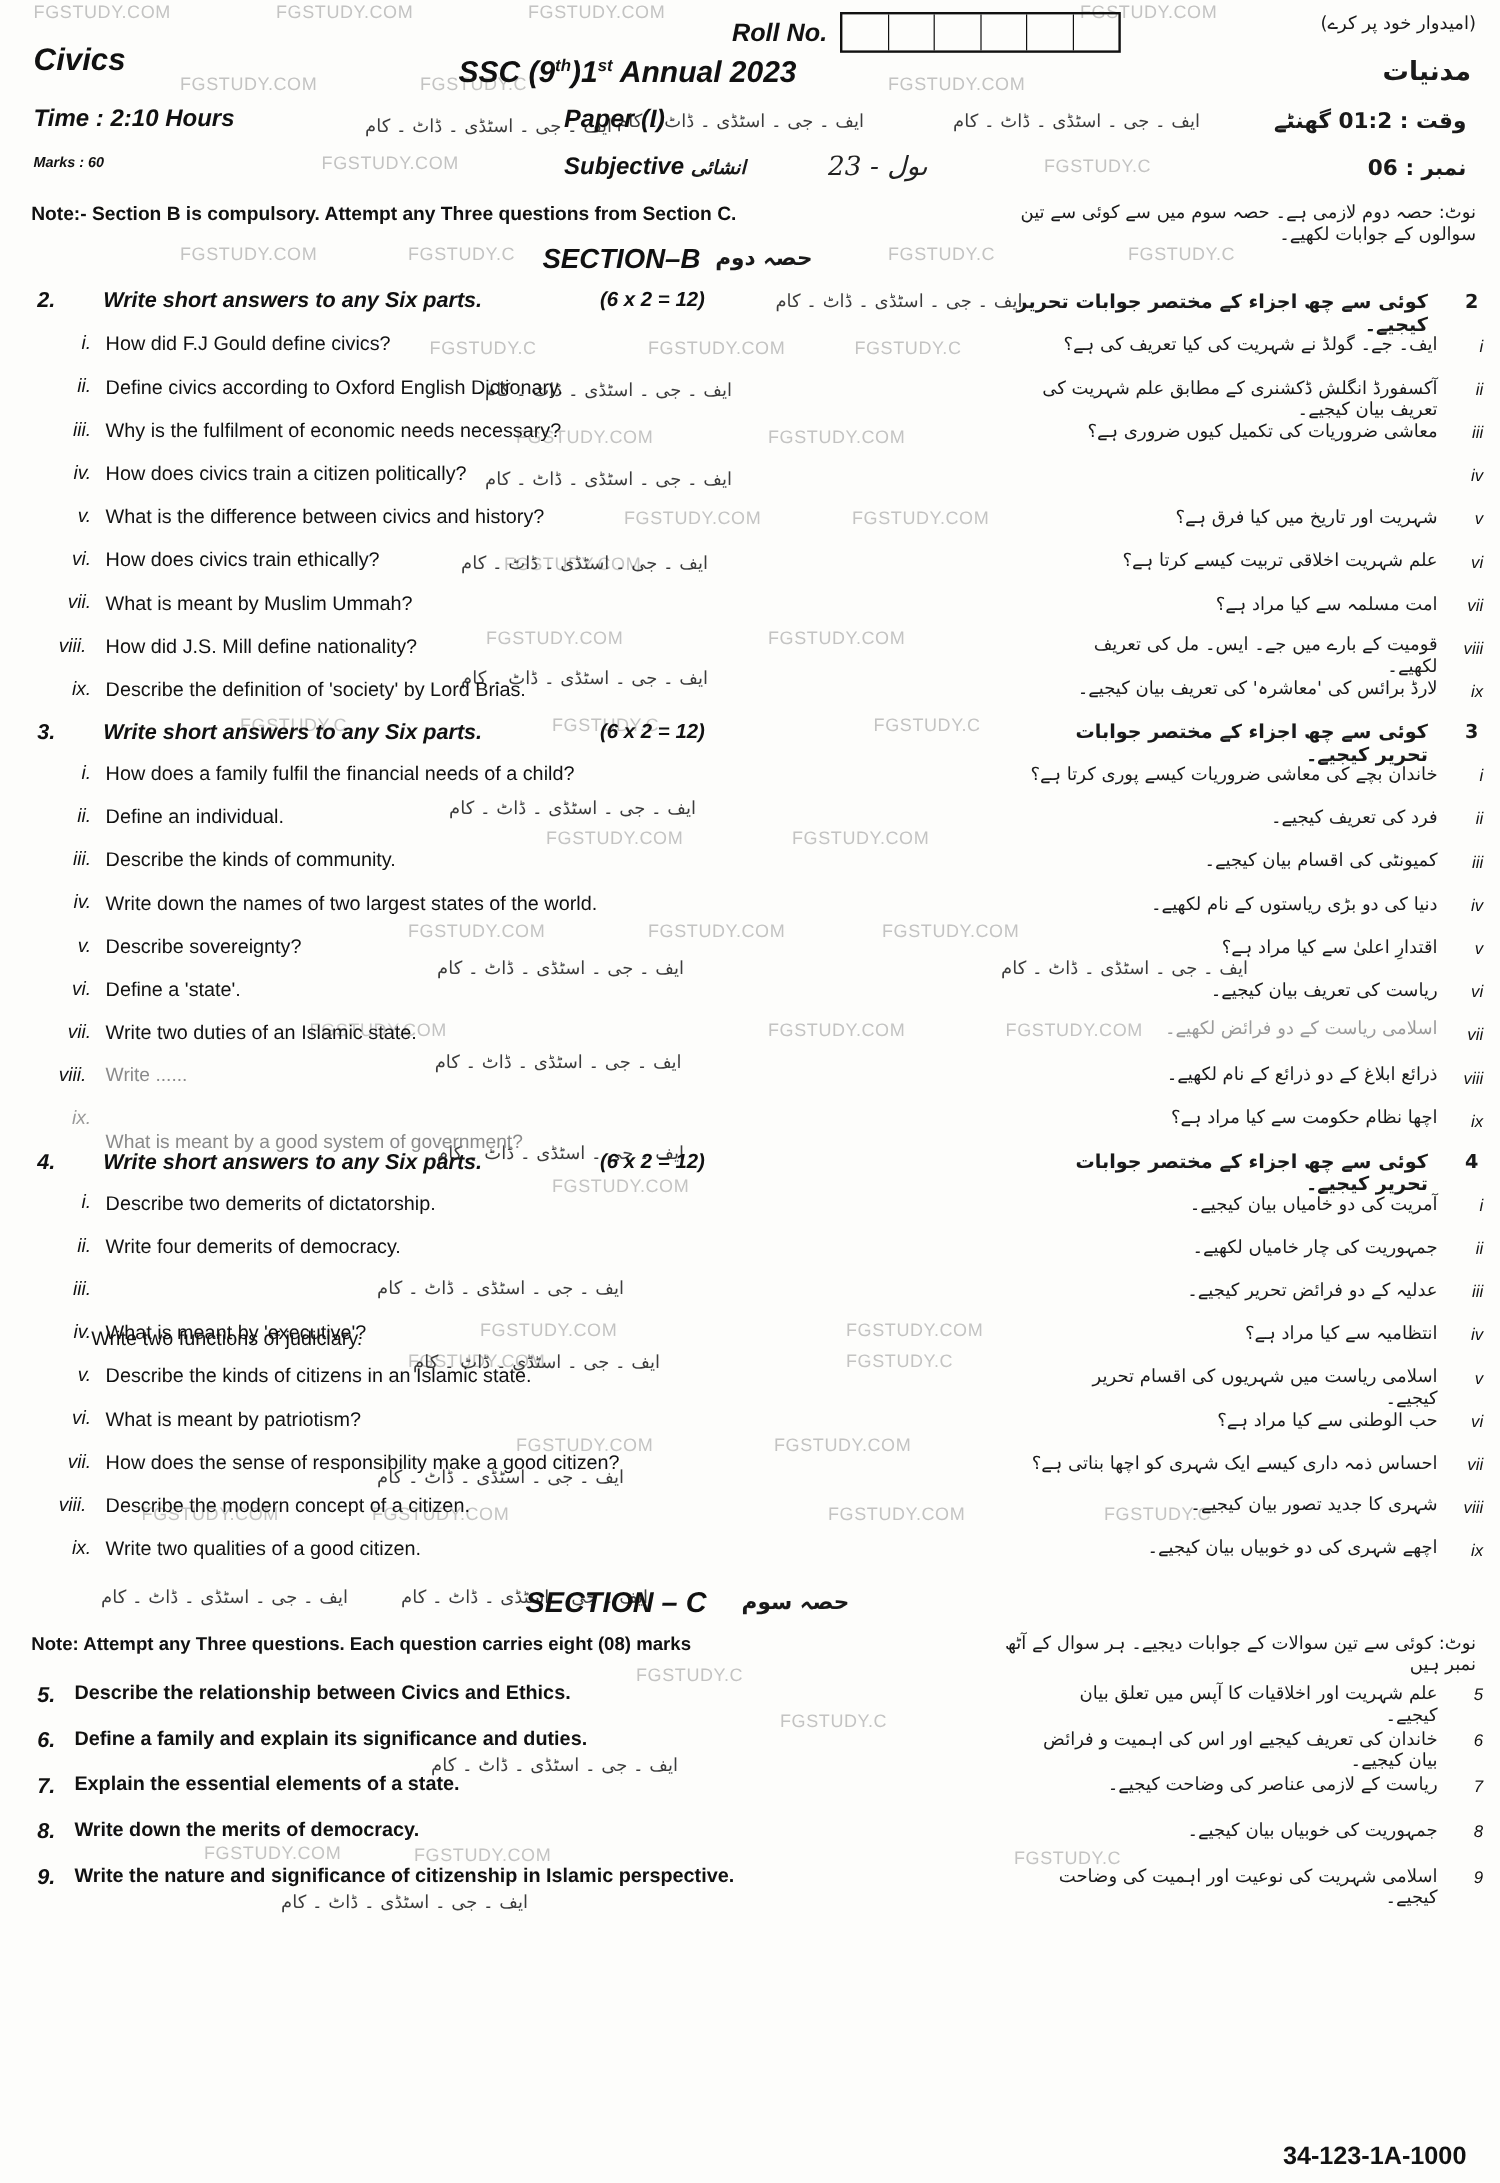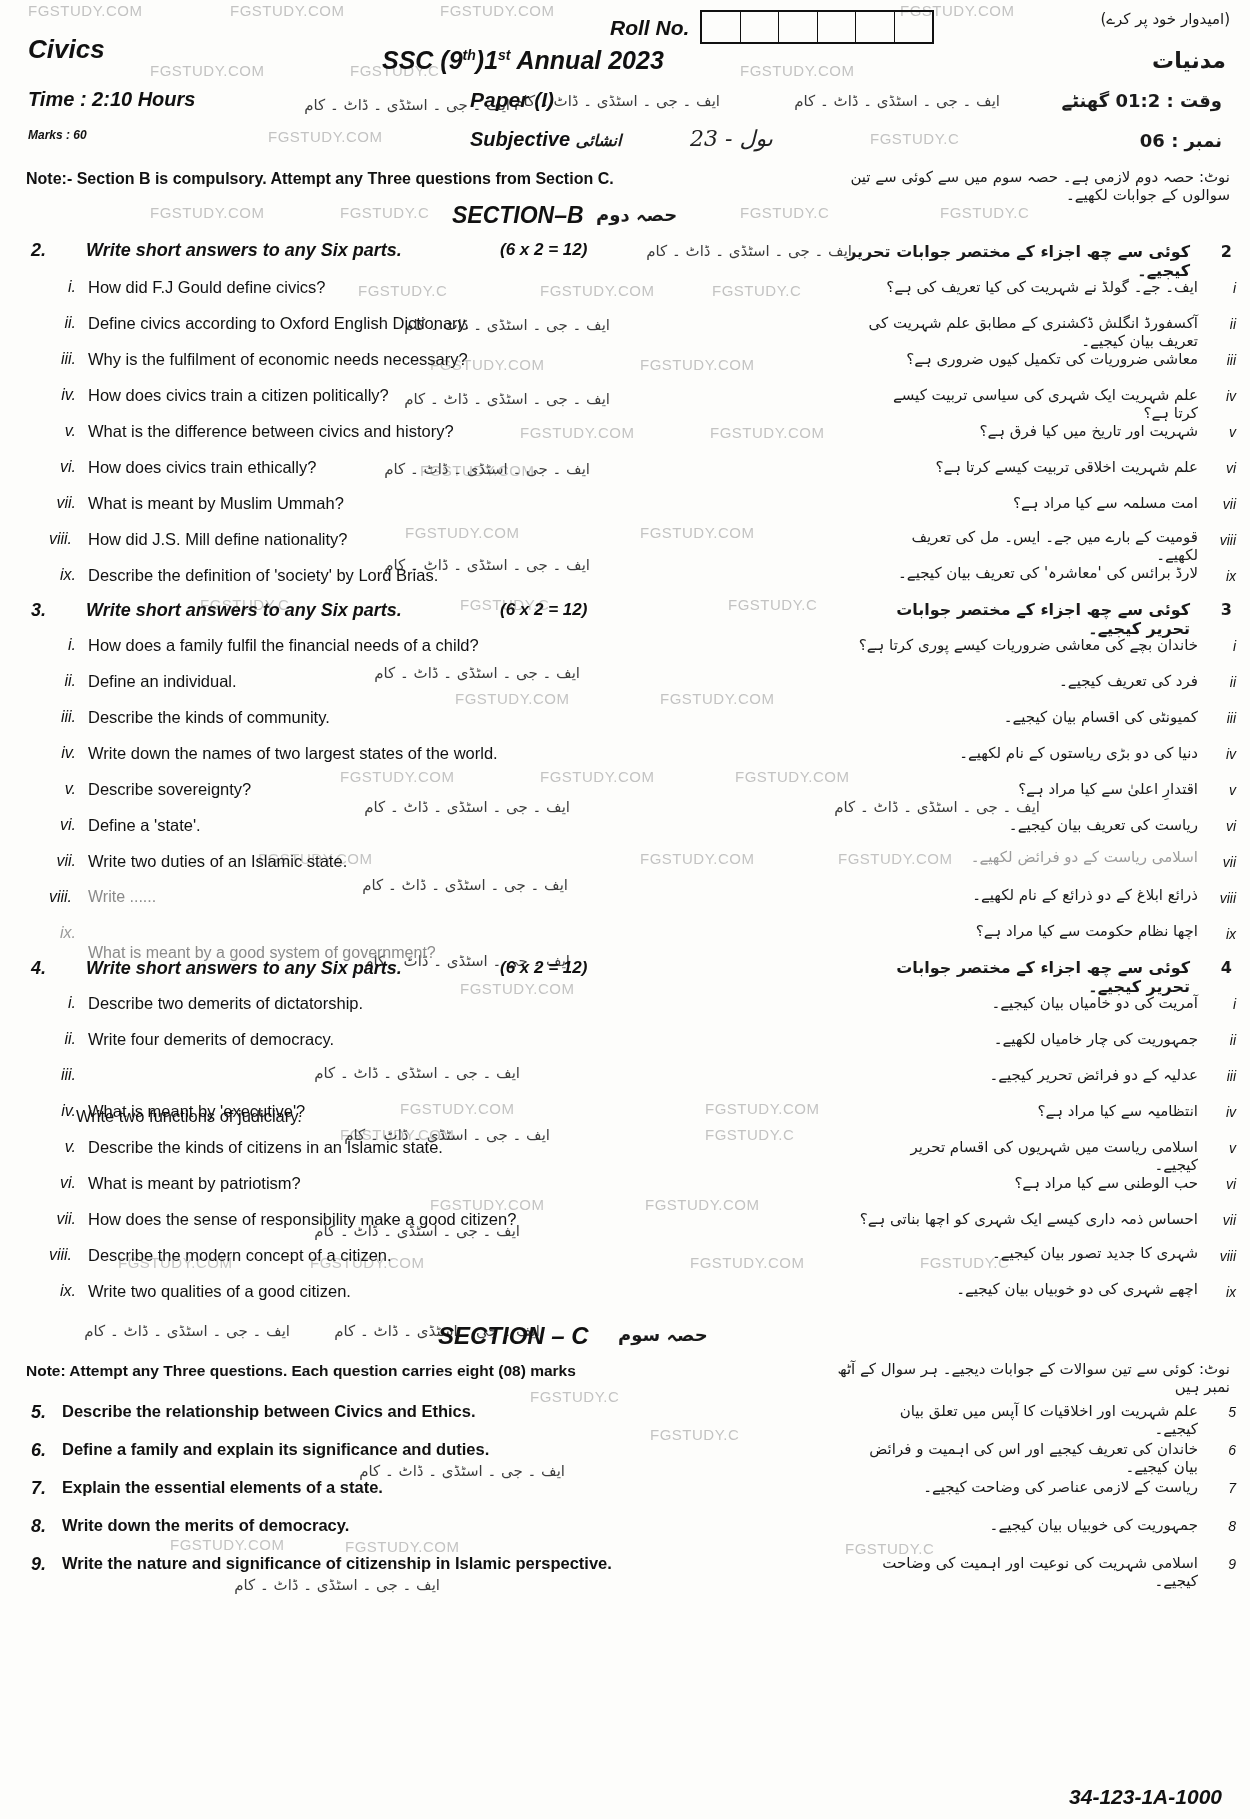--- a/index.html
+++ b/index.html
@@ -239,21 +239,20 @@
     position: absolute;
     right: 14px;
     font-size: 14px;
     font-style: italic;
   }
   .footer-code {
     position: absolute;
     right: 28px; bottom: 10px;
     font-size: 21px;
     font-weight: bold;
-    font-style: italic;
   }
   .faint { color: #9a9a9a; }
   .blurline {
     position: absolute;
     color: #8a8a8a;
     font-size: 16px;
     filter: blur(0.4px);
   }
 </style>
 </head>
@@ -379,21 +378,20 @@
   <div class="rtext-ur urdu" style="top:314px; width:360px;">آکسفورڈ انگلش ڈکشنری کے مطابق علم شہریت کی تعریف بیان کیجیے۔</div>
   <div class="rnum-ur" style="top:316px;">ii</div>
 
   <div class="rnum" style="left:36px; top:350px;">iii.</div>
   <div class="rtext" style="left:88px; top:350px;">Why is the fulfilment of economic needs necessary?</div>
   <div class="rtext-ur urdu" style="top:350px; width:330px;">معاشی ضروریات کی تکمیل کیوں ضروری ہے؟</div>
   <div class="rnum-ur" style="top:352px;">iii</div>
 
   <div class="rnum" style="left:36px; top:386px;">iv.</div>
   <div class="rtext" style="left:88px; top:386px;">How does civics train a citizen politically?</div>
-  <div class="rtext-ur urdu" style="top:386px; width:330px;">علم شہریت ایک شہری کی سیاسی تربیت کیسے کرتا ہے؟</div>
   <div class="rnum-ur" style="top:388px;">iv</div>
 
   <div class="rnum" style="left:36px; top:422px;">v.</div>
   <div class="rtext" style="left:88px; top:422px;">What is the difference between civics and history?</div>
   <div class="rtext-ur urdu" style="top:422px; width:330px;">شہریت اور تاریخ میں کیا فرق ہے؟</div>
   <div class="rnum-ur" style="top:424px;">v</div>
 
   <div class="rnum" style="left:36px; top:458px;">vi.</div>
   <div class="rtext" style="left:88px; top:458px;">How does civics train ethically?</div>
   <div class="rtext-ur urdu" style="top:458px; width:330px;">علم شہریت اخلاقی تربیت کیسے کرتا ہے؟</div>

